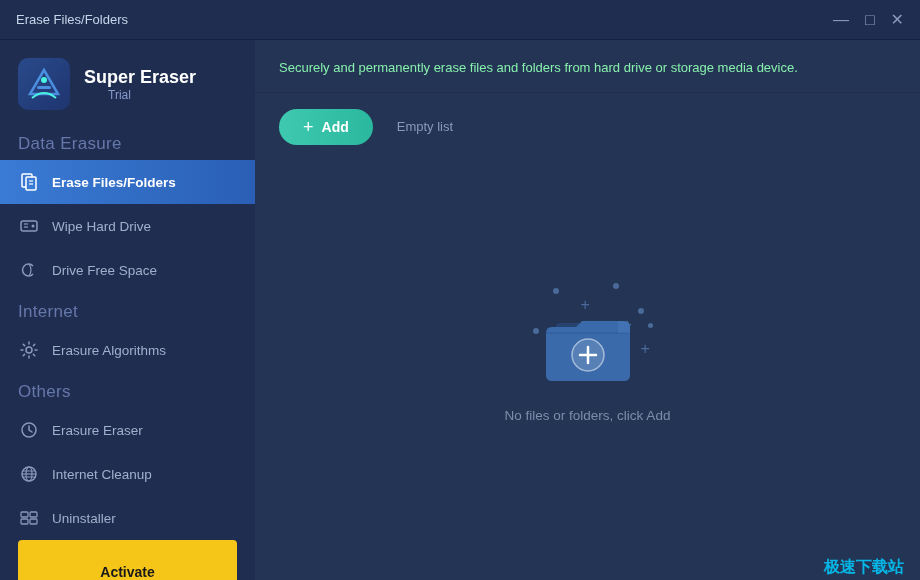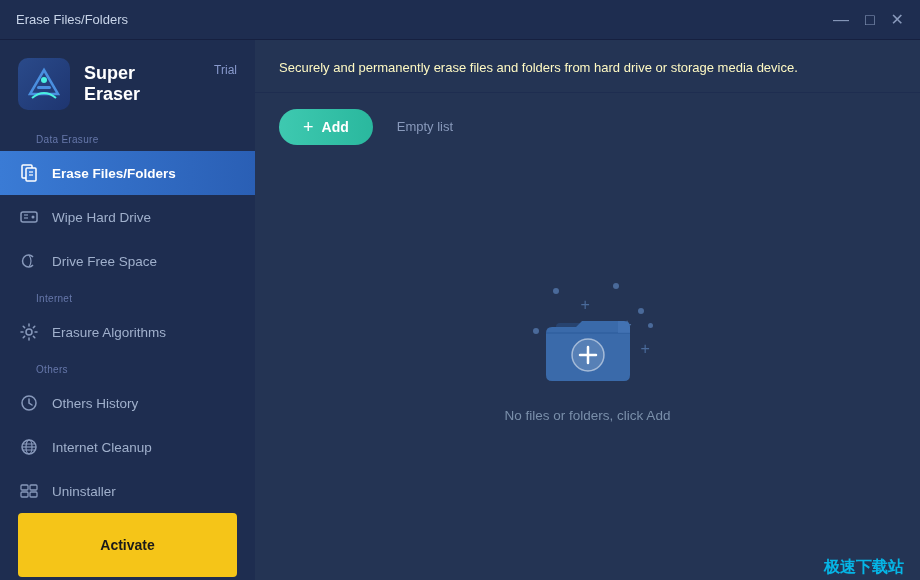--- a/index.html
+++ b/index.html
@@ -75,40 +75,39 @@
     .app-logo-bg {
       width: 52px;
       height: 52px;
       background: linear-gradient(135deg, #2a4a8a, #1e3570);
       border-radius: 10px;
       display: flex;
       align-items: center;
       justify-content: center;
       overflow: hidden;
     }
-    .app-title-block { display: flex; }
+    .app-title-block { display: flex; flex-direction: column; }
     .app-name {
       color: #ffffff;
       font-size: 18px;
       font-weight: 700;
     }
     .app-trial {
       color: #8899cc;
       font-size: 12px;
       margin-left: 24px;
     }
 
     
     .section-label {
       color: #6677aa;
-      font-size: 10px;
+      font-size: 17px;
       padding: 10px 18px 6px 18px;
       text-transform: none;
       letter-spacing: 0.3px;
-      margin-left: 18px;
     }
 
     
     .nav-item {
       display: flex;
       align-items: center;
       gap: 12px;
       padding: 11px 18px;
       cursor: pointer;
       color: #a0b0cc;
@@ -154,21 +153,21 @@
       display: flex;
       flex-direction: column;
       overflow: hidden;
     }
 
     .content-header {
       padding: 18px 24px 14px 24px;
       border-bottom: 1px solid #1e2d50;
     }
     .content-description {
-      color: #fef9c3;
+      color: #86efac;
       font-size: 13px;
       line-height: 1.5;
     }
 
     .content-toolbar {
       padding: 16px 24px;
       display: flex;
       align-items: center;
       gap: 16px;
     }
@@ -350,21 +349,21 @@
 
     <div class="section-label">Others</div>
 
     <div class="nav-item">
       <div class="nav-icon">
         <svg width="20" height="20" viewBox="0 0 20 20">
           <circle cx="10" cy="10" r="7" fill="none" stroke="#8899bb" stroke-width="1.5"></circle>
           <polyline points="10,6 10,10 13,12" fill="none" stroke="#8899bb" stroke-width="1.5" stroke-linecap="round"></polyline>
         </svg>
       </div>
-      <span>Others History</span>
+      <span>Erasure Eraser</span>
     </div>
 
     <div class="nav-item">
       <div class="nav-icon">
         <svg width="20" height="20" viewBox="0 0 20 20">
           <circle cx="10" cy="10" r="7" fill="none" stroke="#8899bb" stroke-width="1.5"></circle>
           <ellipse cx="10" cy="10" rx="3" ry="7" fill="none" stroke="#8899bb" stroke-width="1.2"></ellipse>
           <line x1="3" y1="10" x2="17" y2="10" stroke="#8899bb" stroke-width="1.2"></line>
           <line x1="4" y1="7" x2="16" y2="7" stroke="#8899bb" stroke-width="1"></line>
           <line x1="4" y1="13" x2="16" y2="13" stroke="#8899bb" stroke-width="1"></line>

